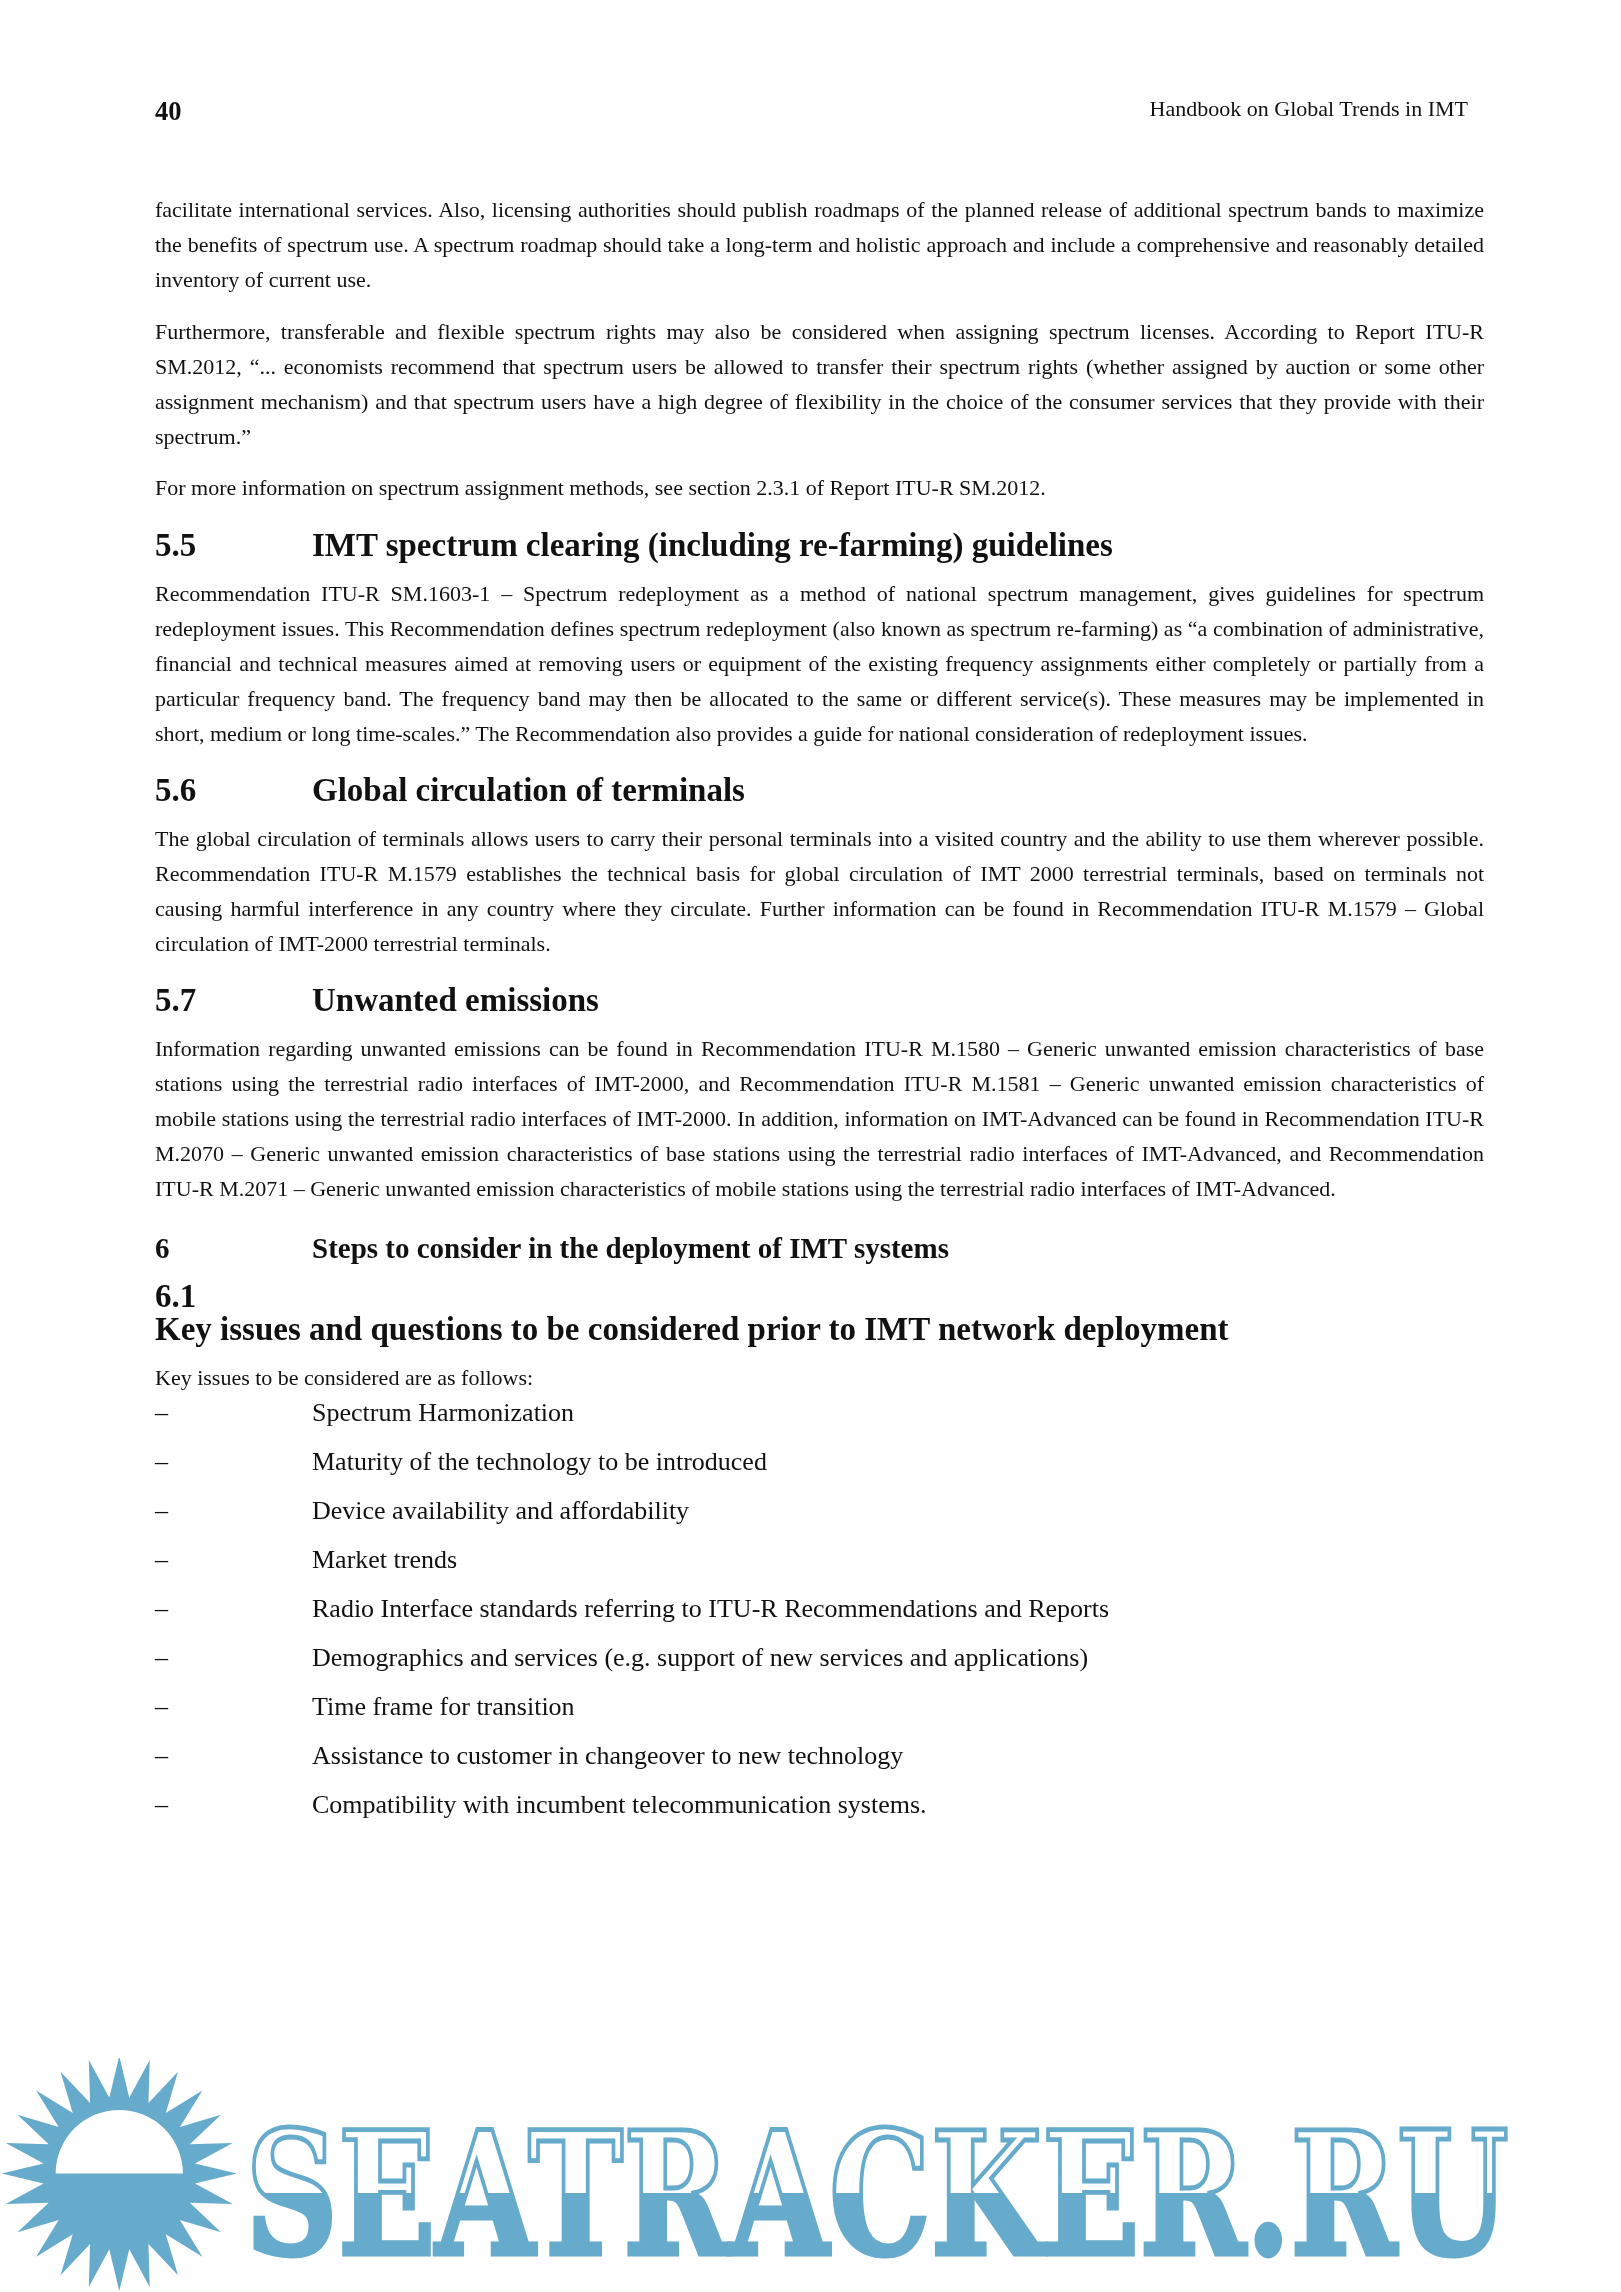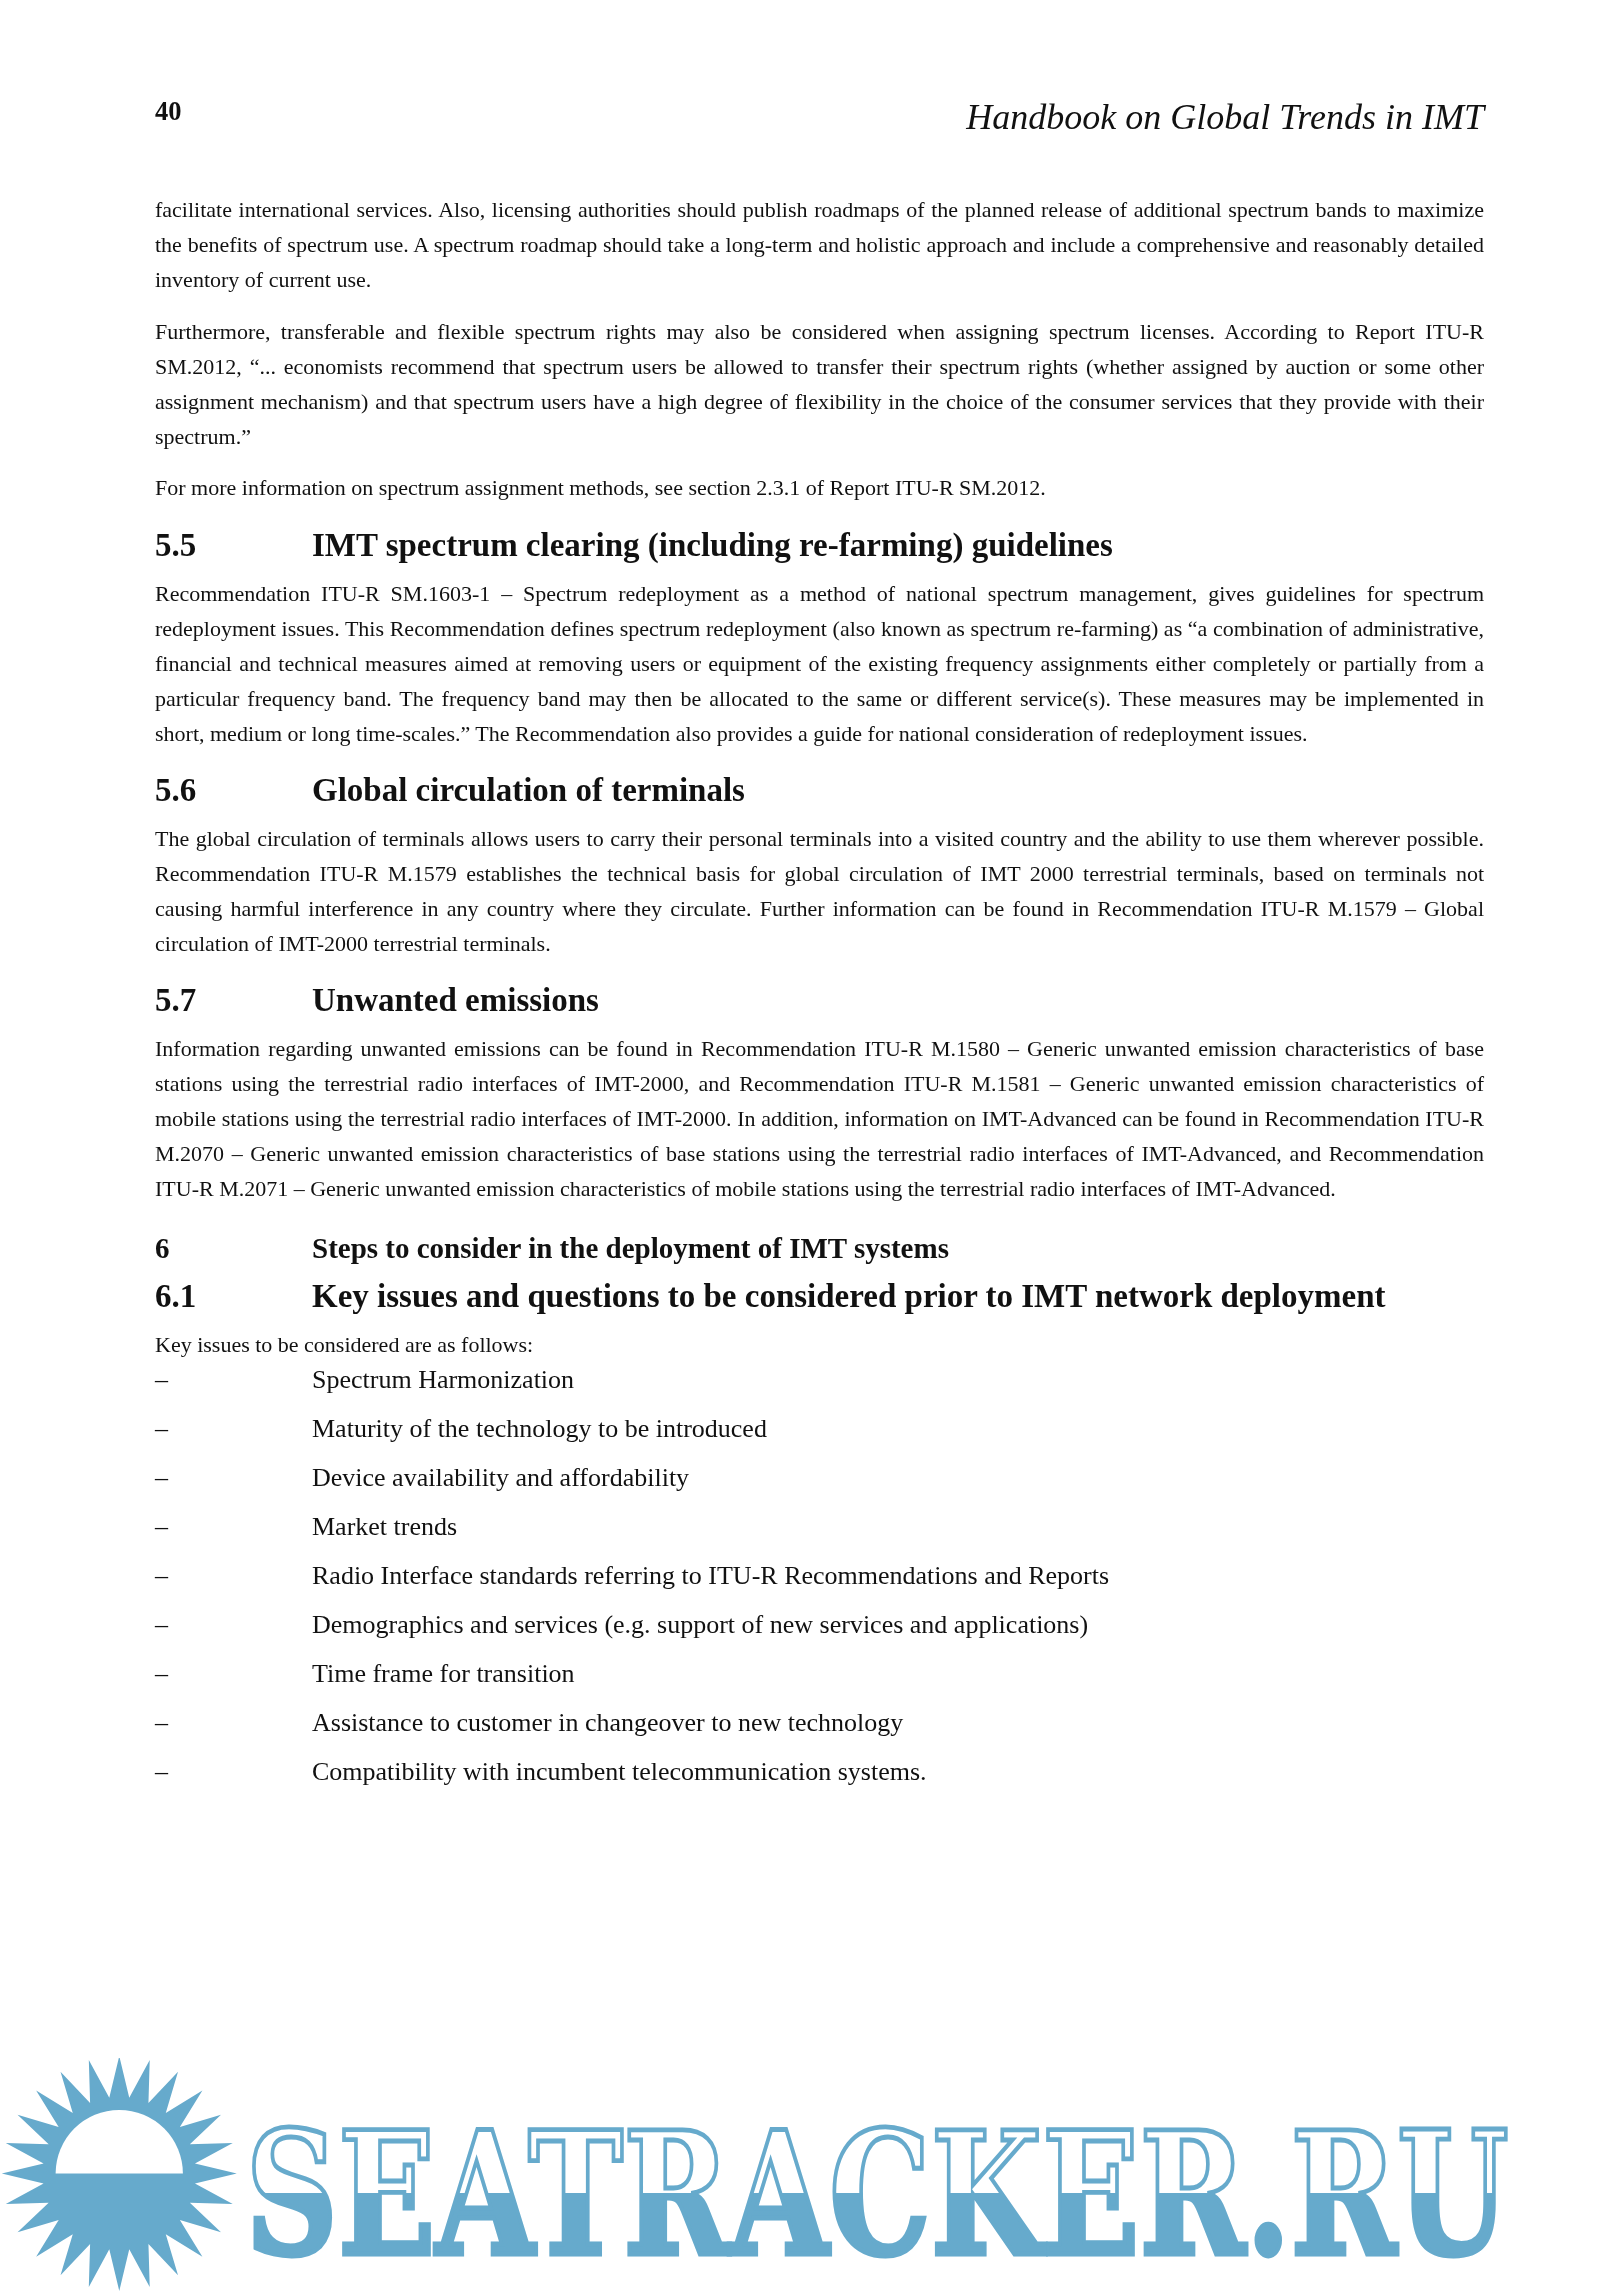--- a/index.html
+++ b/index.html
@@ -1,21 +1,21 @@
 <!DOCTYPE html>
 <html><head>
   <meta charset="utf-8">
   <style>
     html, body { margin: 0; padding: 0; background: #ffffff; }
     body { width: 1621px; height: 2293px; position: relative; overflow: hidden;
            font-family: "Liberation Serif", "DejaVu Serif", serif; color: #111; }
     .page { position: absolute; left: 0; top: 0; width: 1621px; height: 1781px; }
     .header { position: absolute; left: 155px; top: 96px; width: 1329px; height: 39px; }
     .page-num { position: absolute; left: 0; top: 0; font-weight: bold; font-size: 26.5px; }
-    .running-title { position: absolute; right: 0; top: 0; font-style: italic; font-size: 36px; }
+    .running-title { position: absolute; right: 16px; top: 0; font-size: 22px; }
     .content { position: absolute; left: 155px; top: 192px; width: 1329px; }
     p.body { margin: 0 0 16.7px 0; font-size: 22px; line-height: 35px; text-align: justify; }
     h2.sec { margin: 23.5px 0 13.7px 0; font-size: 33px; font-weight: bold; line-height: 33px; display: flex; }
     h1.chap { margin: 25.5px 0 13.7px 0; font-size: 29px; font-weight: bold; line-height: 35px; display: flex; }
     .sec-num { width: 157px; flex: none; }
     ul.dash { list-style: none; margin: 0; padding: 0; }
     ul.dash li { display: flex; font-size: 26px; line-height: 35px; margin-bottom: 14px; }
     .dash-mark { width: 157px; flex: none; }
     .watermark { position: absolute; left: 0; top: 2058px; width: 1621px; height: 234px; }
   </style>
@@ -50,21 +50,21 @@
       <span class="sec-num">5.7</span>
       <span>Unwanted emissions</span>
     </h2>
     <p class="body">Information regarding unwanted emissions can be found in Recommendation ITU-R M.1580 – Generic unwanted emission characteristics of base stations using the terrestrial radio interfaces of IMT-2000, and Recommendation ITU-R M.1581 – Generic unwanted emission characteristics of mobile stations using the terrestrial radio interfaces of IMT-2000. In addition, information on IMT-Advanced can be found in Recommendation ITU-R M.2070 – Generic unwanted emission characteristics of base stations using the terrestrial radio interfaces of IMT-Advanced, and Recommendation ITU-R M.2071 – Generic unwanted emission characteristics of mobile stations using the terrestrial radio interfaces of IMT-Advanced.</p>
 
     <h1 class="chap">
       <span class="sec-num">6</span>
       <span>Steps to consider in the deployment of IMT systems</span>
     </h1>
 
-    <h2 class="sec" style="margin-top:13px;">
+    <h2 class="sec" style="margin-top:13px;flex-direction:column;">
       <span class="sec-num">6.1</span>
       <span>Key issues and questions to be considered prior to IMT network deployment</span>
     </h2>
     <p class="body" style="margin-bottom:0;">Key issues to be considered are as follows:</p>
 
     <ul class="dash">
       <li>
           <span class="dash-mark">–</span>
           <span>Spectrum Harmonization</span>
         </li>

